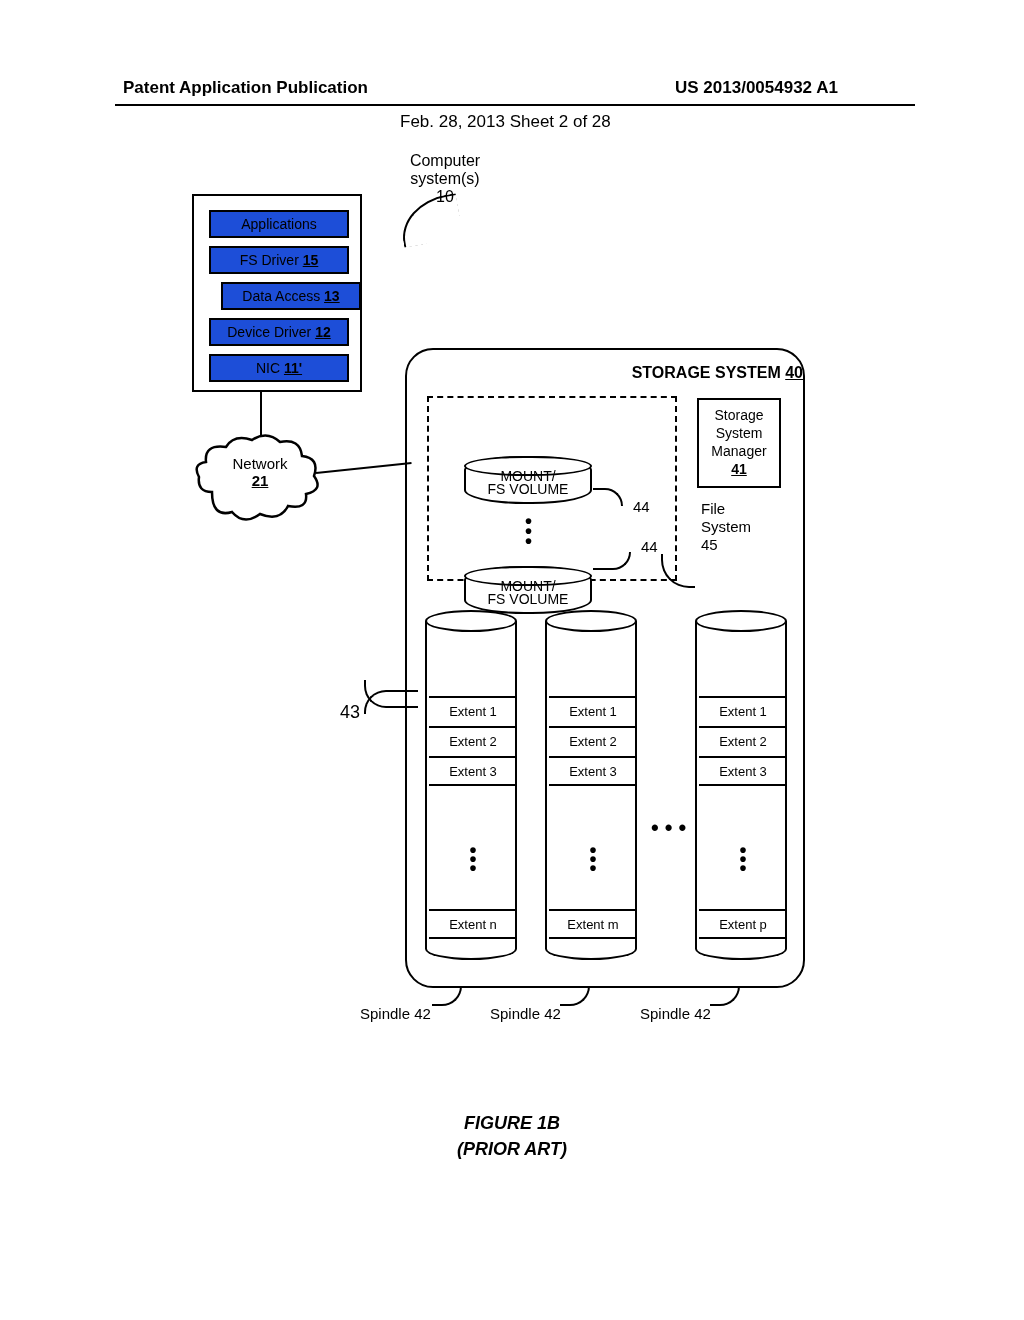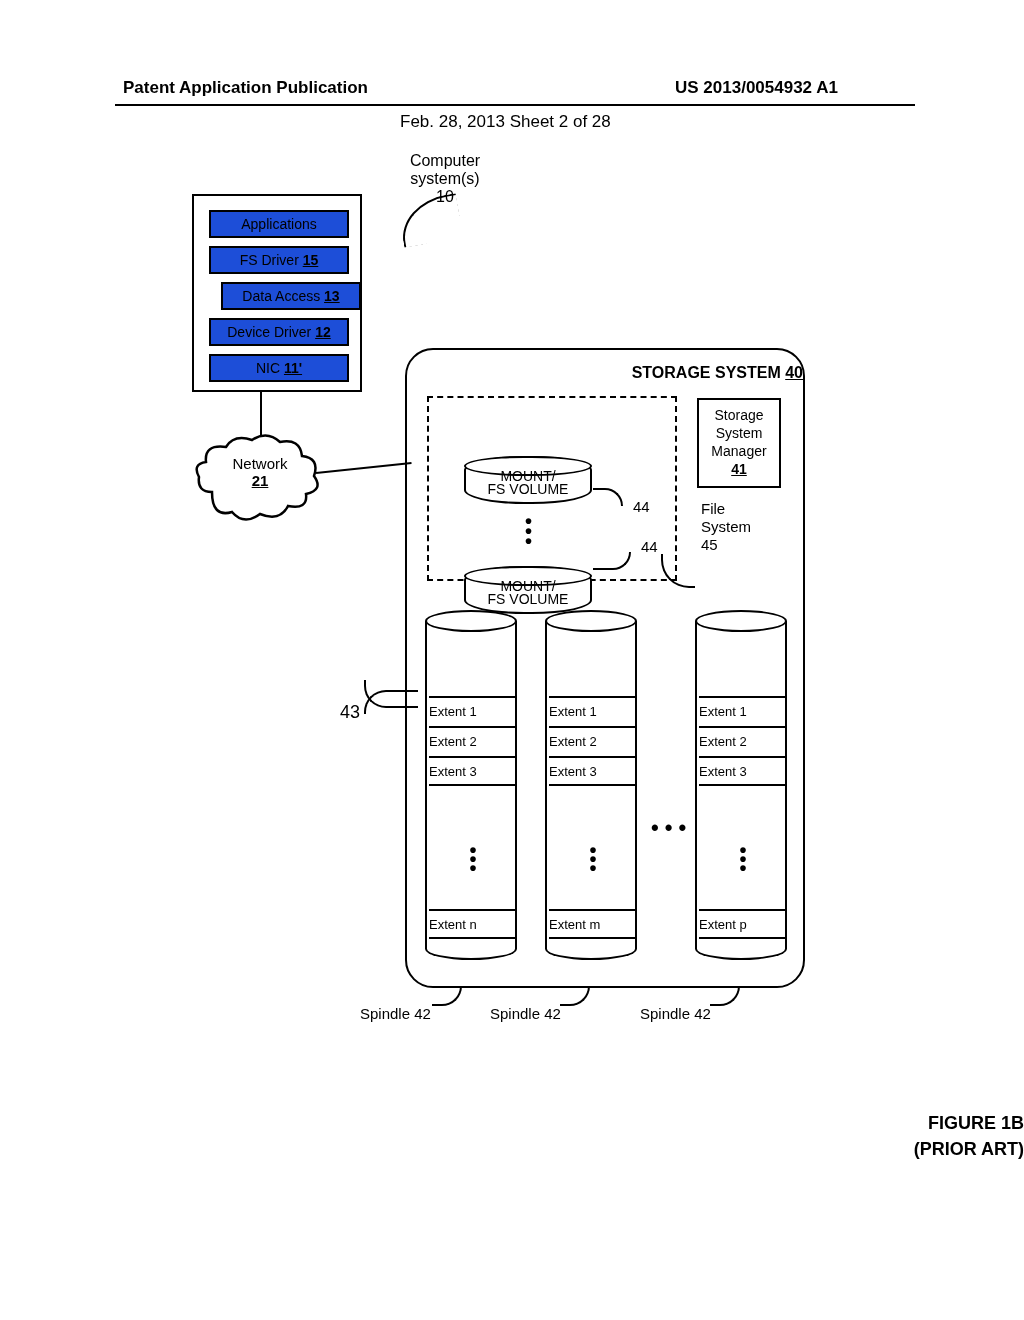--- a/index.html
+++ b/index.html
@@ -240,21 +240,21 @@
     border-bottom: 2px solid #000;
     border-radius: 0 0 46px 46px / 0 0 11px 11px;
   }
   .extent-row {
     position: absolute;
     left: 2px;
     width: 88px;
     height: 30px;
     border-top: 2px solid #000;
     font-size: 13px;
-    text-align: left;
+    text-align: center;
     line-height: 28px;
   }
   .extent-row.final { border-bottom: 2px solid #000; }
   .ext-dots {
     position: absolute;
     left: 0; width: 92px;
     text-align: center;
     font-size: 20px;
     font-weight: bold;
     line-height: 9px;
@@ -317,24 +317,25 @@
   }
   .sp-lead.l1 { left: 432px; width: 30px; transform: scaleX(-1); }
   .sp-lead.l2 { left: 560px; width: 30px; transform: scaleX(-1); }
   .sp-lead.l3 { left: 710px; width: 30px; transform: scaleX(-1); }
 
   .fig-caption {
     position: absolute;
     top: 1110px;
     left: 0;
     width: 1024px;
-    text-align: right;
+    text-align: center;
     font-size: 18px;
     font-weight: bold;
     line-height: 26px;
+    font-style: italic;
   }
 </style>
 </head>
 <body>
 
 <div class="page">
 
   <div class="header">
     <span class="left">Patent Application Publication</span>
     <span class="center">Feb. 28, 2013  Sheet 2 of 28</span>

